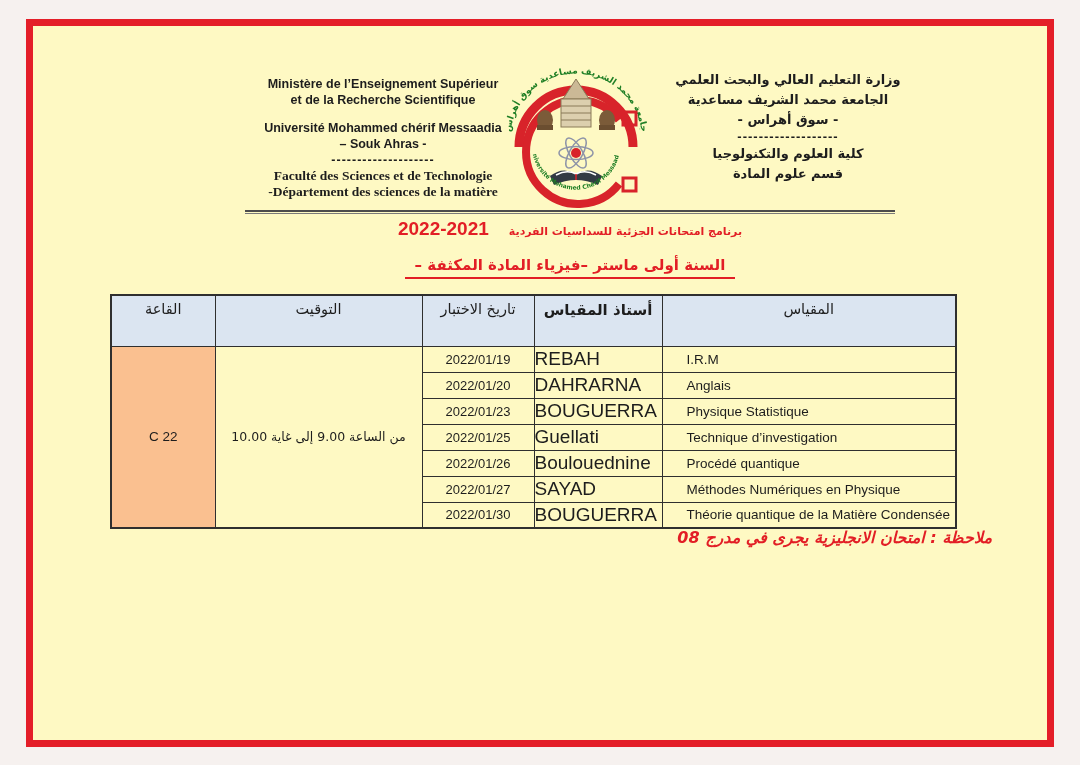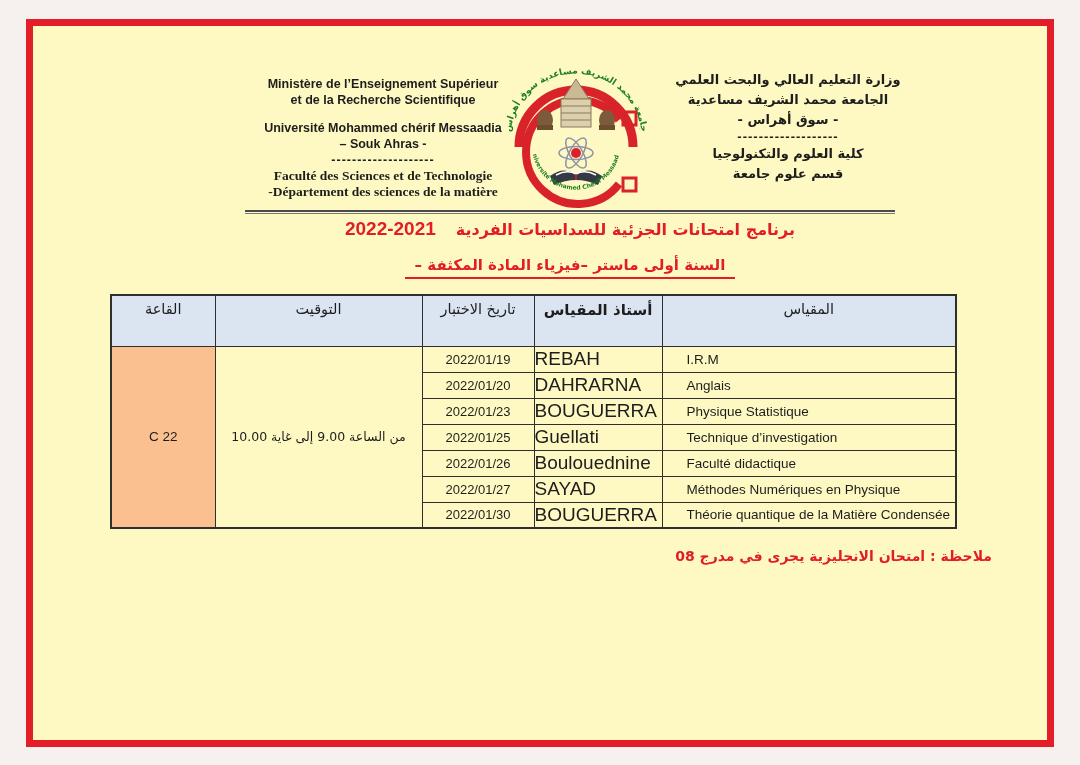--- a/index.html
+++ b/index.html
@@ -38,21 +38,21 @@
   .sep{
     position:absolute;left:212px;top:184px;width:650px;height:4px;
     border-top:2px solid #4c4c4c;border-bottom:1px solid #7a7a7a;
   }
   
   .title1{
     position:absolute;left:112px;top:192px;width:850px;
     display:flex;flex-direction:row;direction:rtl;justify-content:center;align-items:baseline;gap:20px;
     color:var(--red_accent);
   }
-  .title1 .ar{font-family:"DejaVu Sans",sans-serif;font-weight:bold;font-size:16px;}
+  .title1 .ar{font-family:"DejaVu Sans",sans-serif;font-weight:bold;font-size:11px;}
   .title1 .year{direction:ltr;unicode-bidi:isolate;font-family:"Liberation Sans",sans-serif;font-weight:bold;font-size:19px;}
   .title2{
     position:absolute;left:112px;top:230px;width:850px;text-align:center;
   }
   .title2 .inner{
     display:inline-block;direction:rtl;unicode-bidi:isolate;
     font-family:"DejaVu Sans",sans-serif;font-weight:bold;font-size:15px;color:var(--red_accent);
     border-bottom:2px solid var(--red_accent);padding:0 10px 3px 10px;text-align:right;
   }
   
@@ -74,22 +74,22 @@
   }
   td.time{
     text-align:center;vertical-align:middle;direction:rtl;
     font-family:"DejaVu Sans",sans-serif;font-size:12.5px;
   }
   td.date{text-align:center;font-size:13px;direction:ltr;}
   td.prof{font-size:19px;}
   td.mod{text-align:left;font-size:13.5px;padding-left:24px;}
   
   .note{
-    position:absolute;top:522px;right:55px;direction:rtl;
-    font-family:"DejaVu Sans",sans-serif;font-weight:bold;font-size:14px;color:var(--red_accent);
+    position:absolute;top:502px;right:55px;direction:rtl;
+    font-family:"DejaVu Sans",sans-serif;font-weight:bold;font-size:16px;color:var(--red_accent);font-style:italic;
   }
   .logo-green-text{fill:var(--logo_green);font-family:"DejaVu Sans",sans-serif;font-weight:bold;}
 </style>
 </head>
 <body>
 
 <div class="frame">
 
   <div class="fr-block">
     <div>Ministère de l’Enseignement Supérieur</div>
@@ -152,21 +152,21 @@
       </text>
     </svg>
   </div>
 
   <div class="ar-block">
     <div>وزارة التعليم العالي والبحث العلمي</div>
     <div>الجامعة محمد الشريف مساعدية</div>
     <div>- سوق أهراس -</div>
     <div class="dashes">-------------------</div>
     <div>كلية العلوم والتكنولوجيا</div>
-    <div>قسم علوم جامعة</div>
+    <div>قسم علوم المادة</div>
   </div>
 
   <div class="sep"></div>
 
   <div class="title1">
     <span class="ar">برنامج امتحانات الجزئية للسداسيات الفردية</span>
     <span class="year">2022-2021</span>
   </div>
   <div class="title2">
     <span class="inner">السنة أولى ماستر –فيزياء المادة المكثفة  –</span>
@@ -208,21 +208,21 @@
         <td class="mod">Physique Statistique</td>
       </tr>
       <tr>
         <td class="date">2022/01/25</td>
         <td class="prof">Guellati</td>
         <td class="mod">Technique d’investigation</td>
       </tr>
       <tr>
         <td class="date">2022/01/26</td>
         <td class="prof">Boulouednine</td>
-        <td class="mod">Faculté didactique</td>
+        <td class="mod">Procédé quantique</td>
       </tr>
       <tr>
         <td class="date">2022/01/27</td>
         <td class="prof">SAYAD</td>
         <td class="mod">Méthodes Numériques en Physique</td>
       </tr>
       <tr>
         <td class="date">2022/01/30</td>
         <td class="prof">BOUGUERRA</td>
         <td class="mod">Théorie quantique de la Matière Condensée</td>

